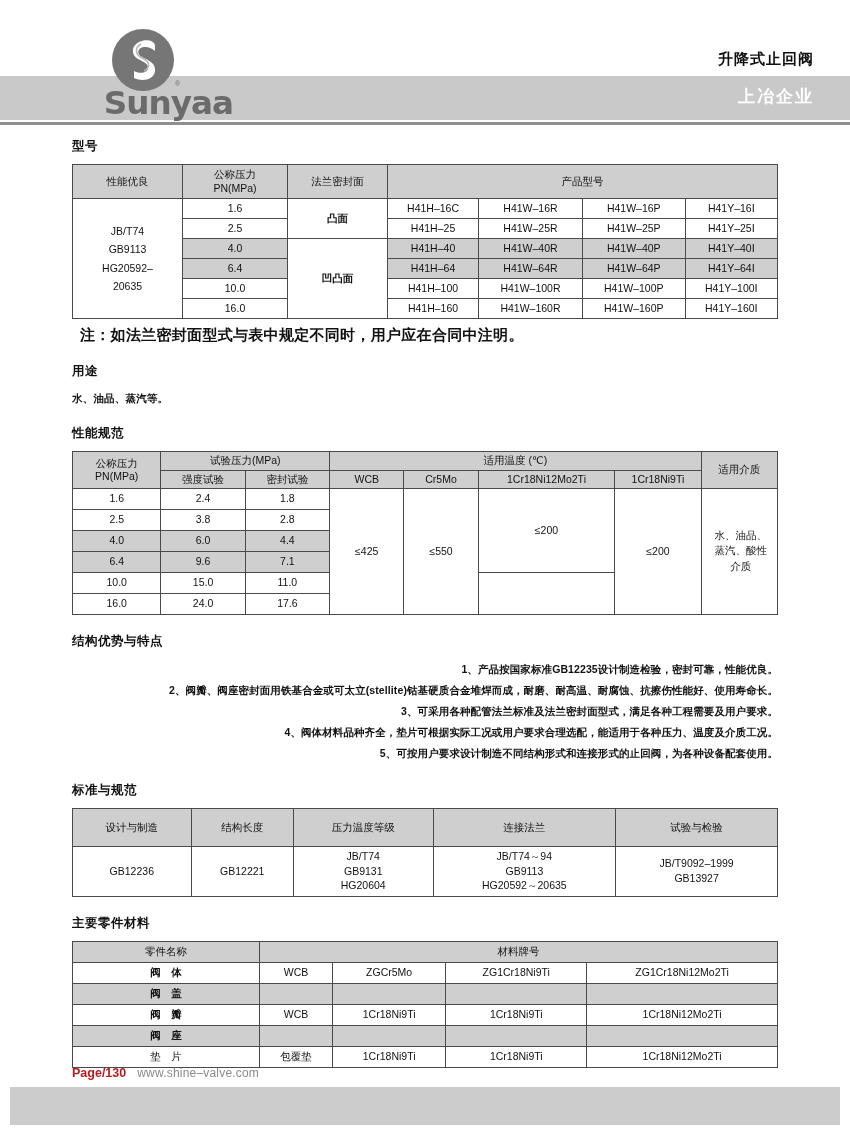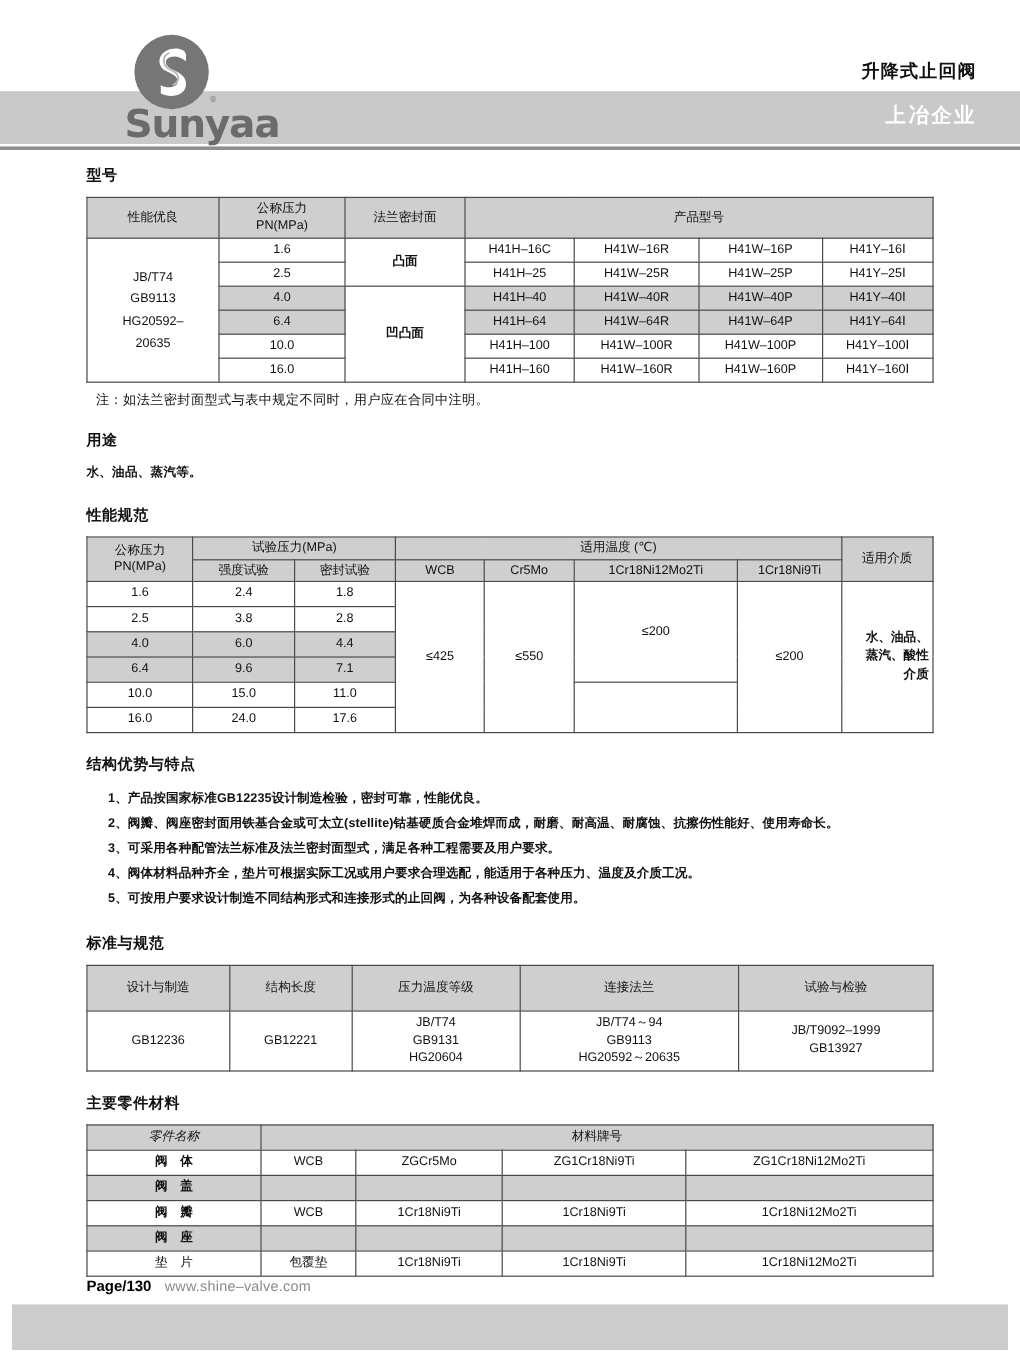--- a/index.html
+++ b/index.html
@@ -82,51 +82,51 @@
     font-weight:bold;
   }
   td.shade { background:#cfcfcf !important; }
 
   
   #tbl-model td { height:20px; }
   #tbl-model td.hd { height:34px; }
   #tbl-model td.flange { font-size:10.5px; line-height:1.75; text-align:center; }
 
   .note {
-    font-size:11px; font-weight:normal; color:#111;
+    font-size:15px; font-weight:bold; color:#111;
     margin:7px 0 0 8px; letter-spacing:0.3px;
   }
 
   
   p.body {
     font-size:10.5px; color:#111; font-weight:bold;
     line-height:1.75; margin:0; letter-spacing:0.2px;
   }
   p.body.indent { text-indent:24px; }
 
   ul.features { list-style:none; margin:0; padding:0 0 0 18px; }
   ul.features li {
     font-size:10.5px; font-weight:bold; color:#111;
-    line-height:2.0; letter-spacing:0.1px;
+    line-height:2.0; letter-spacing:0.1px;text-align:right;
   }
 
   
   .footer {
     position:absolute; left:0; right:0; bottom:0; height:60px;
   }
   .footer-bar {
     position:absolute; left:10px; right:10px; bottom:8px; height:38px;
     background:#cccccc;
   }
   .footer-text {
     position:absolute; left:72px; bottom:52px;
     white-space:nowrap;
   }
   .page-no {
-    font-size:12.5px; font-weight:bold; color:#000000;
+    font-size:12.5px; font-weight:bold; color:#b91c1c;
   }
   .site {
     font-size:12px; color:#8a8a8a; margin-left:11px;
     letter-spacing:0.2px;
   }
 </style>
 </head>
 <body>
 
 <div class="header">
@@ -234,21 +234,21 @@
           <td class="hd" style="width:86px;">1Cr18Ni9Ti</td>
         </tr>
         <tr>
           <td style="height:21px;">1.6</td>
           <td>2.4</td>
           <td>1.8</td>
           <td rowspan="6">≤425</td>
           <td rowspan="6">≤550</td>
           <td rowspan="4">≤200</td>
           <td rowspan="6">≤200</td>
-          <td rowspan="6" style="white-space:pre-line;font-weight:bold;text-align:right;padding-left:6px;line-height:1.5;">水、油品、
+          <td rowspan="6" style="white-space:pre-line;font-weight:normal;text-align:center;padding-left:6px;line-height:1.5;">水、油品、
 蒸汽、酸性
 介质</td>
         </tr>
         <tr>
           <td style="height:21px;">2.5</td>
           <td>3.8</td>
           <td>2.8</td>
         </tr>
         <tr>
           <td class="shade" style="height:21px;">4.0</td>
@@ -308,21 +308,21 @@
 GB13927</td>
         </tr>
       </tbody>
   </table>
 
   <div class="sect-gap"></div>
   <h2 class="sect">主要零件材料</h2>
   <table class="grid" id="tbl-mat">
     <tbody id="mat-body">
         <tr>
-          <td class="hd" style="width:145px;height:21px;font-style:italic;">零件名称</td>
+          <td class="hd" style="width:187px;height:21px;">零件名称</td>
           <td colspan="4" class="hd">材料牌号</td>
         </tr>
         <tr>
           <td style="font-weight:bold;height:21px;">阀　体</td>
           <td>WCB</td>
           <td>ZGCr5Mo</td>
           <td>ZG1Cr18Ni9Ti</td>
           <td>ZG1Cr18Ni12Mo2Ti</td>
         </tr>
         <tr>

